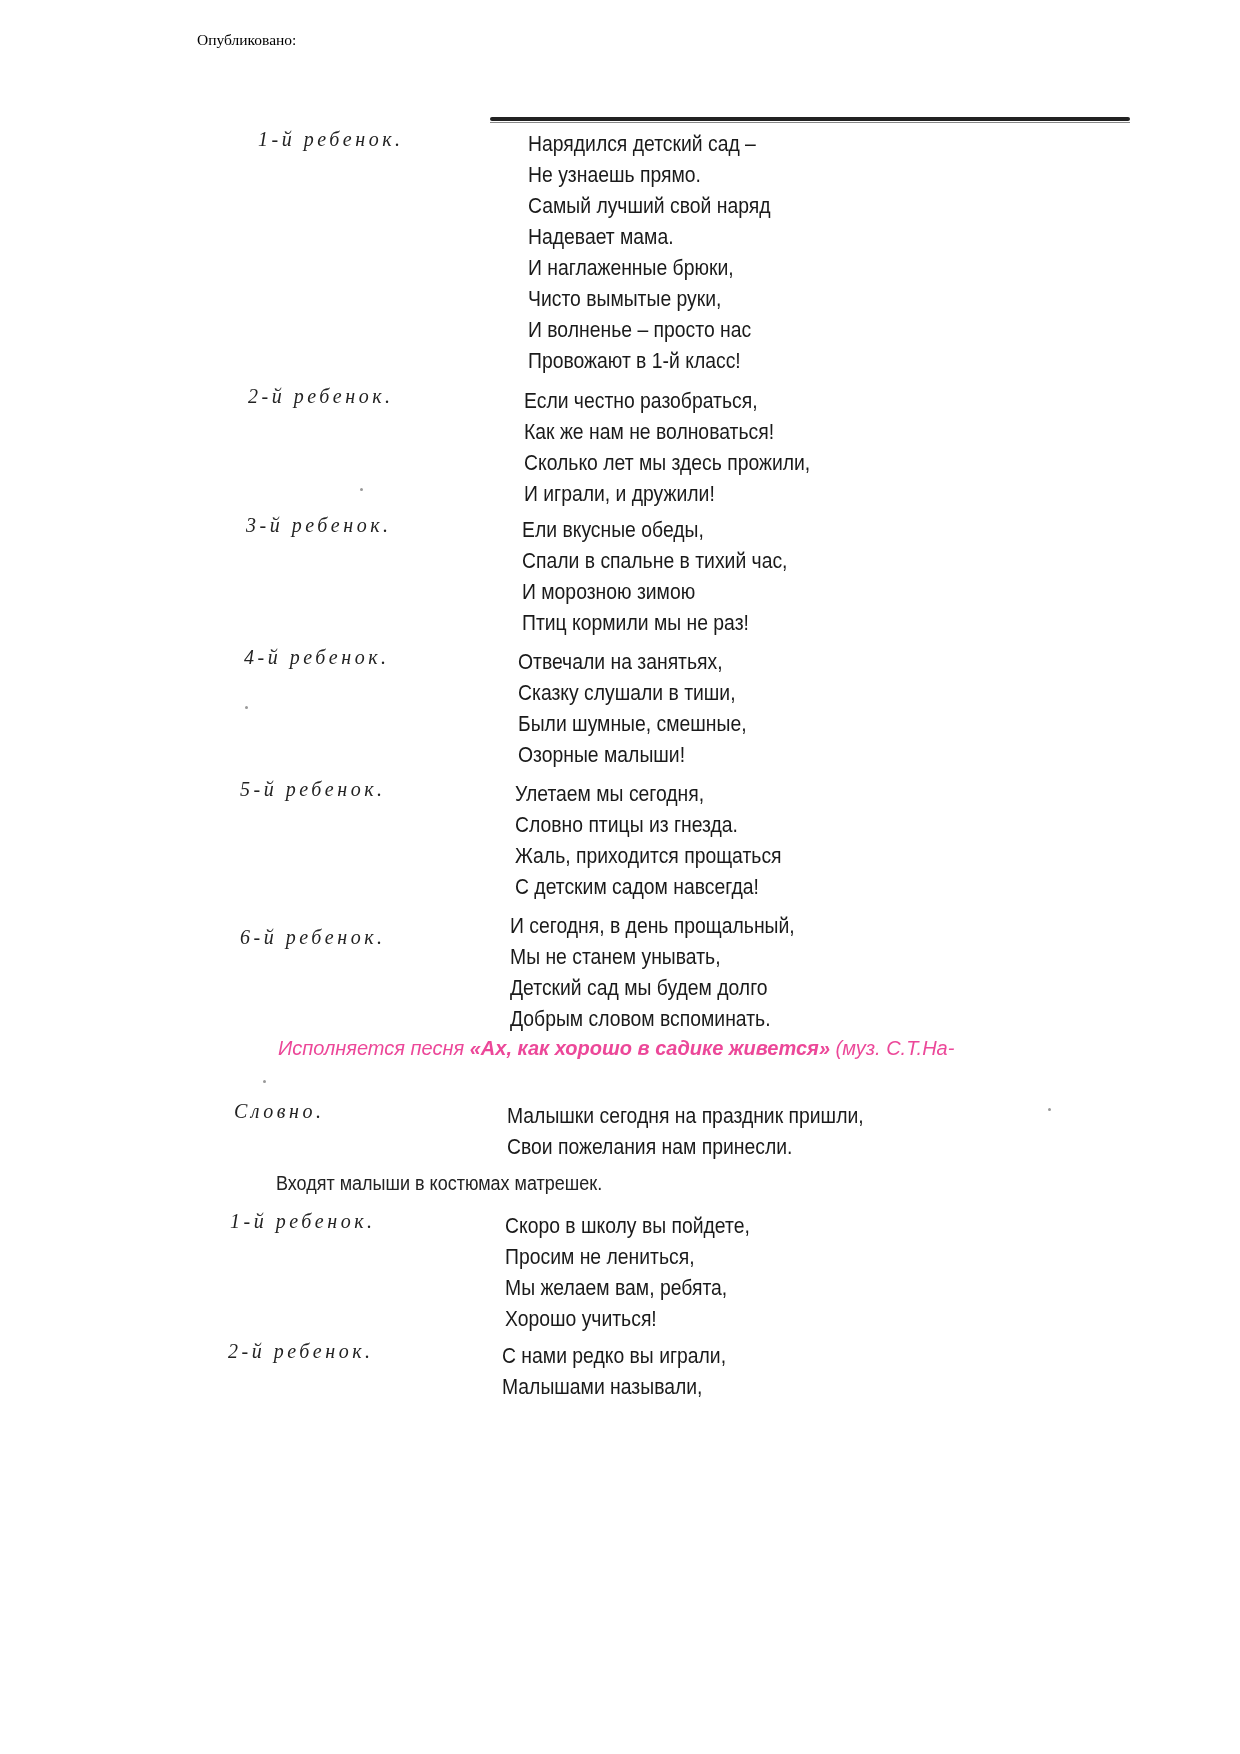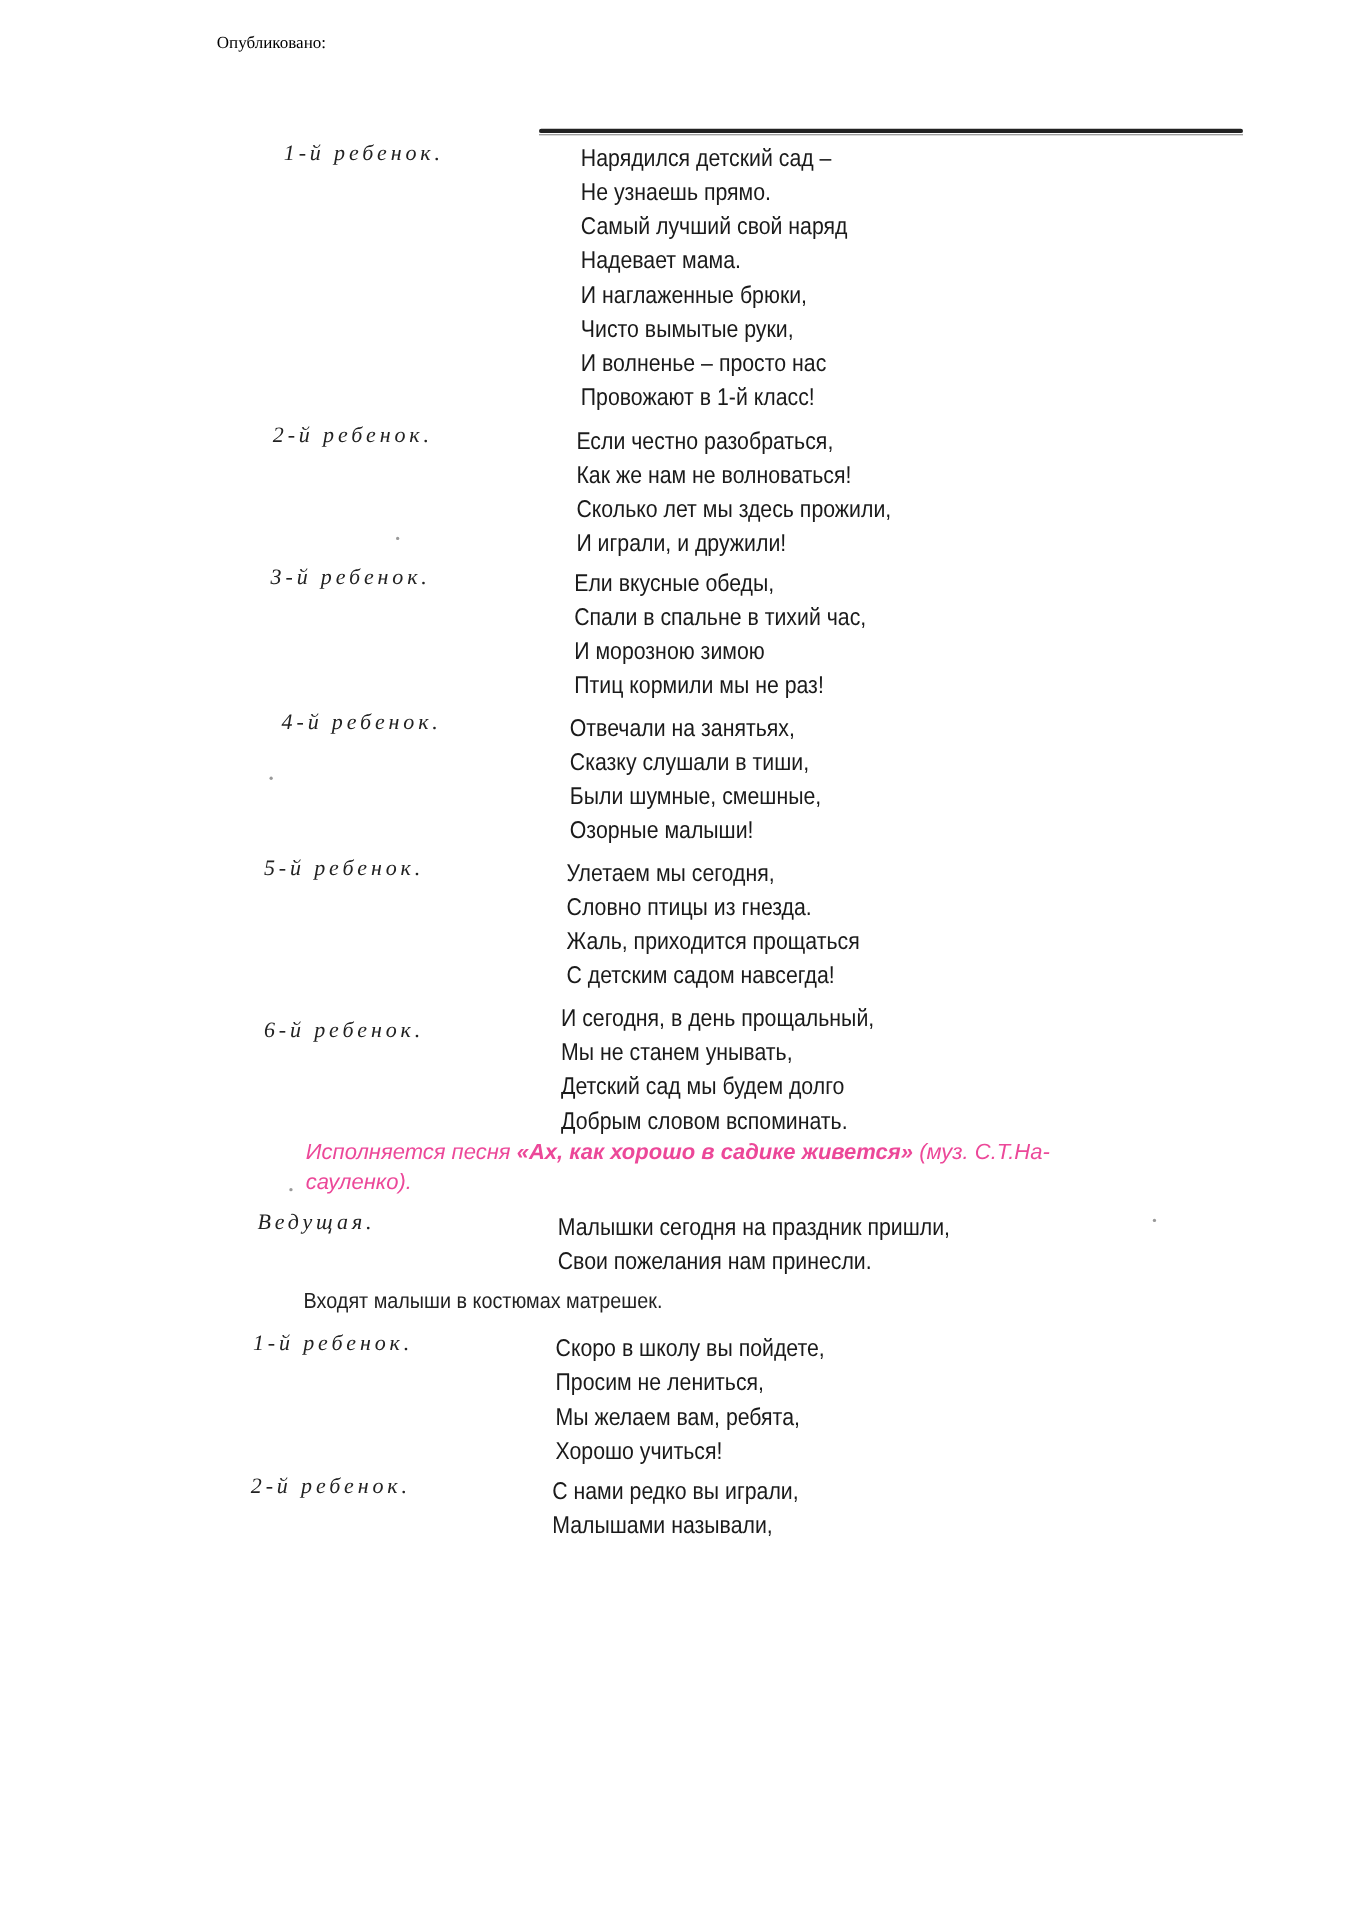--- a/index.html
+++ b/index.html
@@ -46,21 +46,21 @@
 </div>
 
 <div class="speaker" style="left:246px; top:514px;">3-й ребенок.</div>
 <div class="lines" style="left:522px; top:514px;">
   <span class="line">Ели вкусные обеды,</span>
   <span class="line">Спали в спальне в тихий час,</span>
   <span class="line">И морозною зимою</span>
   <span class="line">Птиц кормили мы не раз!</span>
 </div>
 
-<div class="speaker" style="left:256px; top:646px;">4-й ребенок.</div>
+<div class="speaker" style="left:244px; top:646px;">4-й ребенок.</div>
 <div class="lines" style="left:518px; top:646px;">
   <span class="line">Отвечали на занятьях,</span>
   <span class="line">Сказку слушали в тиши,</span>
   <span class="line">Были шумные, смешные,</span>
   <span class="line">Озорные малыши!</span>
 </div>
 
 <div class="speaker" style="left:240px; top:778px;">5-й ребенок.</div>
 <div class="lines" style="left:515px; top:778px;">
   <span class="line">Улетаем мы сегодня,</span>
@@ -72,24 +72,23 @@
 <div class="speaker" style="left:240px; top:926px;text-align:right;">6-й ребенок.</div>
 <div class="lines" style="left:510px; top:910px;">
   <span class="line">И сегодня, в день прощальный,</span>
   <span class="line">Мы не станем унывать,</span>
   <span class="line">Детский сад мы будем долго</span>
   <span class="line">Добрым словом вспоминать.</span>
 </div>
 
 <div class="stage" style="left:278px; top:1035px;">
   <div><span>Исполняется песня </span><b>«Ах, как хорошо в садике живется»</b><span> (муз. С.Т.На-</span></div>
-  <div><span>сауленко).</span></div>
 </div>
 
-<div class="speaker" style="left:234px; top:1100px;">Ведущая.</div>
+<div class="speaker" style="left:234px; top:1100px;">Словно.</div>
 <div class="lines" style="left:507px; top:1100px;">
   <span class="line">Малышки сегодня на праздник пришли,</span>
   <span class="line">Свои пожелания нам принесли.</span>
 </div>
 
 <div class="stage-plain" style="left:276px; top:1172px;">Входят малыши в костюмах матрешек.</div>
 
 <div class="speaker" style="left:230px; top:1210px;">1-й ребенок.</div>
 <div class="lines" style="left:505px; top:1210px;">
   <span class="line">Скоро в школу вы пойдете,</span>

